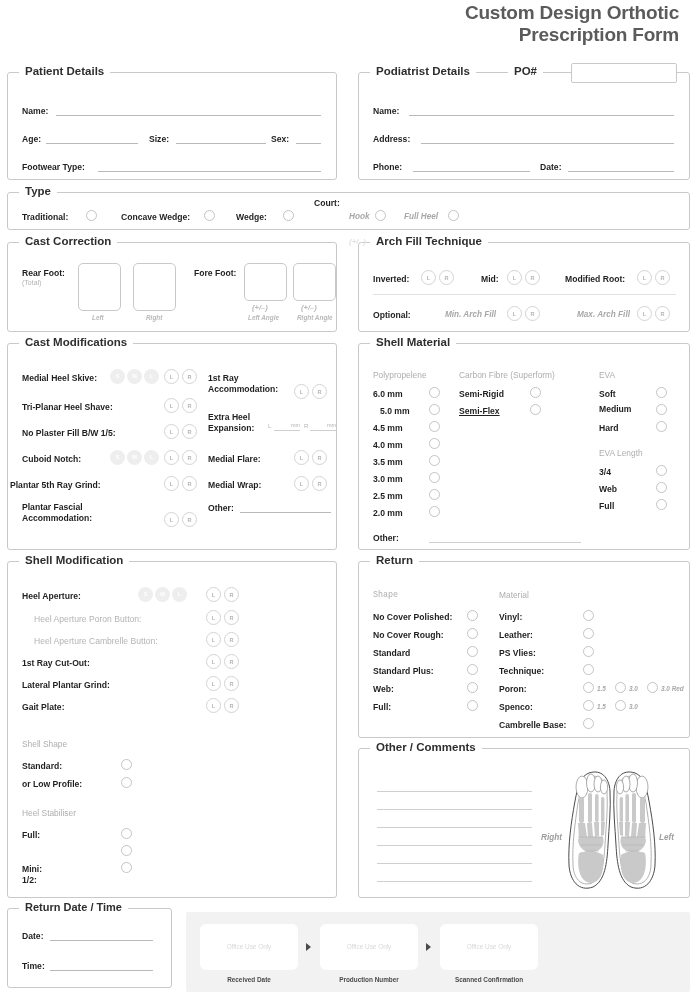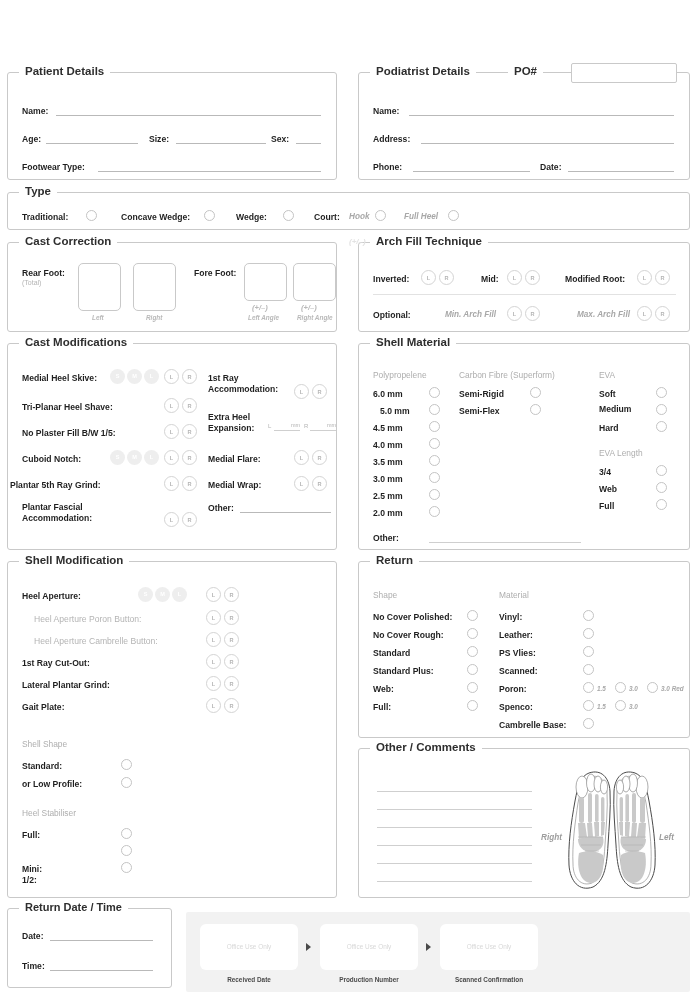--- a/index.html
+++ b/index.html
@@ -102,20 +102,22 @@
 
   .po-input{
     position:absolute; width:106px; height:20px;
     border:1px solid #c9c9c9; border-radius:2px; background:#fff;
   }
 </style>
 </head>
 <body>
 
 <div class="title-wrap">
+  <div class="title-line">Custom Design Orthotic</div>
+  <div class="title-line">Prescription Form</div>
 </div>
 
 <div class="box" style="left:7px; top:72px; width:330px; height:108px;">
   <span class="legend">Patient Details</span>
 
   <span class="lbl abs" style="left:14px; top:33px;">Name:</span>
   <span class="rule" style="left:48px; top:42px; width:265px;"></span>
 
   <span class="lbl abs" style="left:14px; top:61px;">Age:</span>
   <span class="rule" style="left:38px; top:70px; width:92px;"></span>
@@ -150,21 +152,21 @@
 
   <span class="lbl abs" style="left:14px; top:19px;">Traditional:</span>
   <span class="rad abs" style="left:78px; top:17px;"></span>
 
   <span class="lbl abs" style="left:113px; top:19px;">Concave Wedge:</span>
   <span class="rad abs" style="left:196px; top:17px;"></span>
 
   <span class="lbl abs" style="left:228px; top:19px;">Wedge:</span>
   <span class="rad abs" style="left:275px; top:17px;"></span>
 
-  <span class="lbl abs" style="left:306px; top:19px;text-align:center;">Court:</span>
+  <span class="lbl abs" style="left:306px; top:5px;text-align:center;">Court:</span>
   <span class="lbl-ital abs" style="left:341px; top:19px;">Hook</span>
   <span class="rad abs" style="left:367px; top:17px;"></span>
   <span class="lbl-ital abs" style="left:396px; top:19px;">Full Heel</span>
   <span class="rad abs" style="left:440px; top:17px;"></span>
 </div>
 
 <div class="box" style="left:7px; top:242px; width:330px; height:90px;">
   <span class="legend">Cast Correction</span>
 
   <span class="lbl abs" style="left:14px; top:25px;">Rear Foot:</span>
@@ -305,21 +307,21 @@
   <span class="lbl abs" style="left:14px; top:147px;">2.5 mm</span>
   <span class="rad abs" style="left:70px; top:145px;"></span>
   <span class="lbl abs" style="left:14px; top:164px;">2.0 mm</span>
   <span class="rad abs" style="left:70px; top:162px;"></span>
 
   <span class="lbl abs" style="left:14px; top:189px;">Other:</span>
   <span class="rule" style="left:70px; top:198px; width:152px; border-color:#cfcfcf;"></span>
 
   <span class="lbl abs" style="left:100px; top:45px;">Semi-Rigid</span>
   <span class="rad abs" style="left:171px; top:43px;"></span>
-  <span class="lbl abs" style="left:100px; top:62px;">Semi-Flex</span>
+  <span class="lbl abs" style="left:100px; top:62px;text-decoration:underline;">Semi-Flex</span>
   <span class="rad abs" style="left:171px; top:60px;"></span>
 
   <span class="lbl abs" style="left:240px; top:45px;">Soft</span>
   <span class="rad abs" style="left:297px; top:43px;"></span>
   <span class="lbl abs" style="left:240px; top:60px;">Medium</span>
   <span class="rad abs" style="left:297px; top:60px;"></span>
   <span class="lbl abs" style="left:240px; top:79px;">Hard</span>
   <span class="rad abs" style="left:297px; top:77px;"></span>
 
   <span class="hdr-grey abs" style="left:240px; top:104px;">EVA Length</span>
@@ -378,21 +380,21 @@
   <span class="rad abs" style="left:113px; top:266px;"></span>
   <span class="lbl abs" style="left:14px; top:285px;margin-top:28px;">1/2:</span>
   <span class="rad abs" style="left:113px; top:283px;"></span>
   <span class="lbl abs" style="left:14px; top:302px;">Mini:</span>
   <span class="rad abs" style="left:113px; top:300px;"></span>
 </div>
 
 <div class="box" style="left:358px; top:561px; width:332px; height:177px;">
   <span class="legend">Return</span>
 
-  <span class="hdr-grey abs" style="left:14px; top:28px;">Shape</span>
+  <span class="hdr-grey abs" style="left:14px; top:28px;font-family:Liberation Mono, monospace;">Shape</span>
   <span class="hdr-grey abs" style="left:140px; top:28px;">Material</span>
 
   <span class="lbl abs" style="left:14px; top:50px;">No Cover Polished:</span>
   <span class="rad abs" style="left:108px; top:48px;"></span>
   <span class="lbl abs" style="left:14px; top:68px;">No Cover Rough:</span>
   <span class="rad abs" style="left:108px; top:66px;"></span>
   <span class="lbl abs" style="left:14px; top:86px;">Standard</span>
   <span class="rad abs" style="left:108px; top:84px;"></span>
   <span class="lbl abs" style="left:14px; top:104px;">Standard Plus:</span>
   <span class="rad abs" style="left:108px; top:102px;"></span>
@@ -400,21 +402,21 @@
   <span class="rad abs" style="left:108px; top:120px;"></span>
   <span class="lbl abs" style="left:14px; top:140px;">Full:</span>
   <span class="rad abs" style="left:108px; top:138px;"></span>
 
   <span class="lbl abs" style="left:140px; top:50px;">Vinyl:</span>
   <span class="rad abs" style="left:224px; top:48px;"></span>
   <span class="lbl abs" style="left:140px; top:68px;">Leather:</span>
   <span class="rad abs" style="left:224px; top:66px;"></span>
   <span class="lbl abs" style="left:140px; top:86px;">PS Vlies:</span>
   <span class="rad abs" style="left:224px; top:84px;"></span>
-  <span class="lbl abs" style="left:140px; top:104px;">Scanned:</span>
+  <span class="lbl abs" style="left:140px; top:104px;">Technique:</span>
   <span class="rad abs" style="left:224px; top:102px;"></span>
 
   <span class="lbl abs" style="left:140px; top:122px;">Poron:</span>
   <span class="rad abs" style="left:224px; top:120px;"></span>
   <span class="lbl-ital abs" style="left:238px; top:123px; font-size:6.4px;">1.5</span>
   <span class="rad abs" style="left:256px; top:120px;"></span>
   <span class="lbl-ital abs" style="left:270px; top:123px; font-size:6.4px;">3.0</span>
   <span class="rad abs" style="left:288px; top:120px;"></span>
   <span class="lbl-ital abs" style="left:302px; top:123px; font-size:6.4px;">3.0 Red</span>
 

